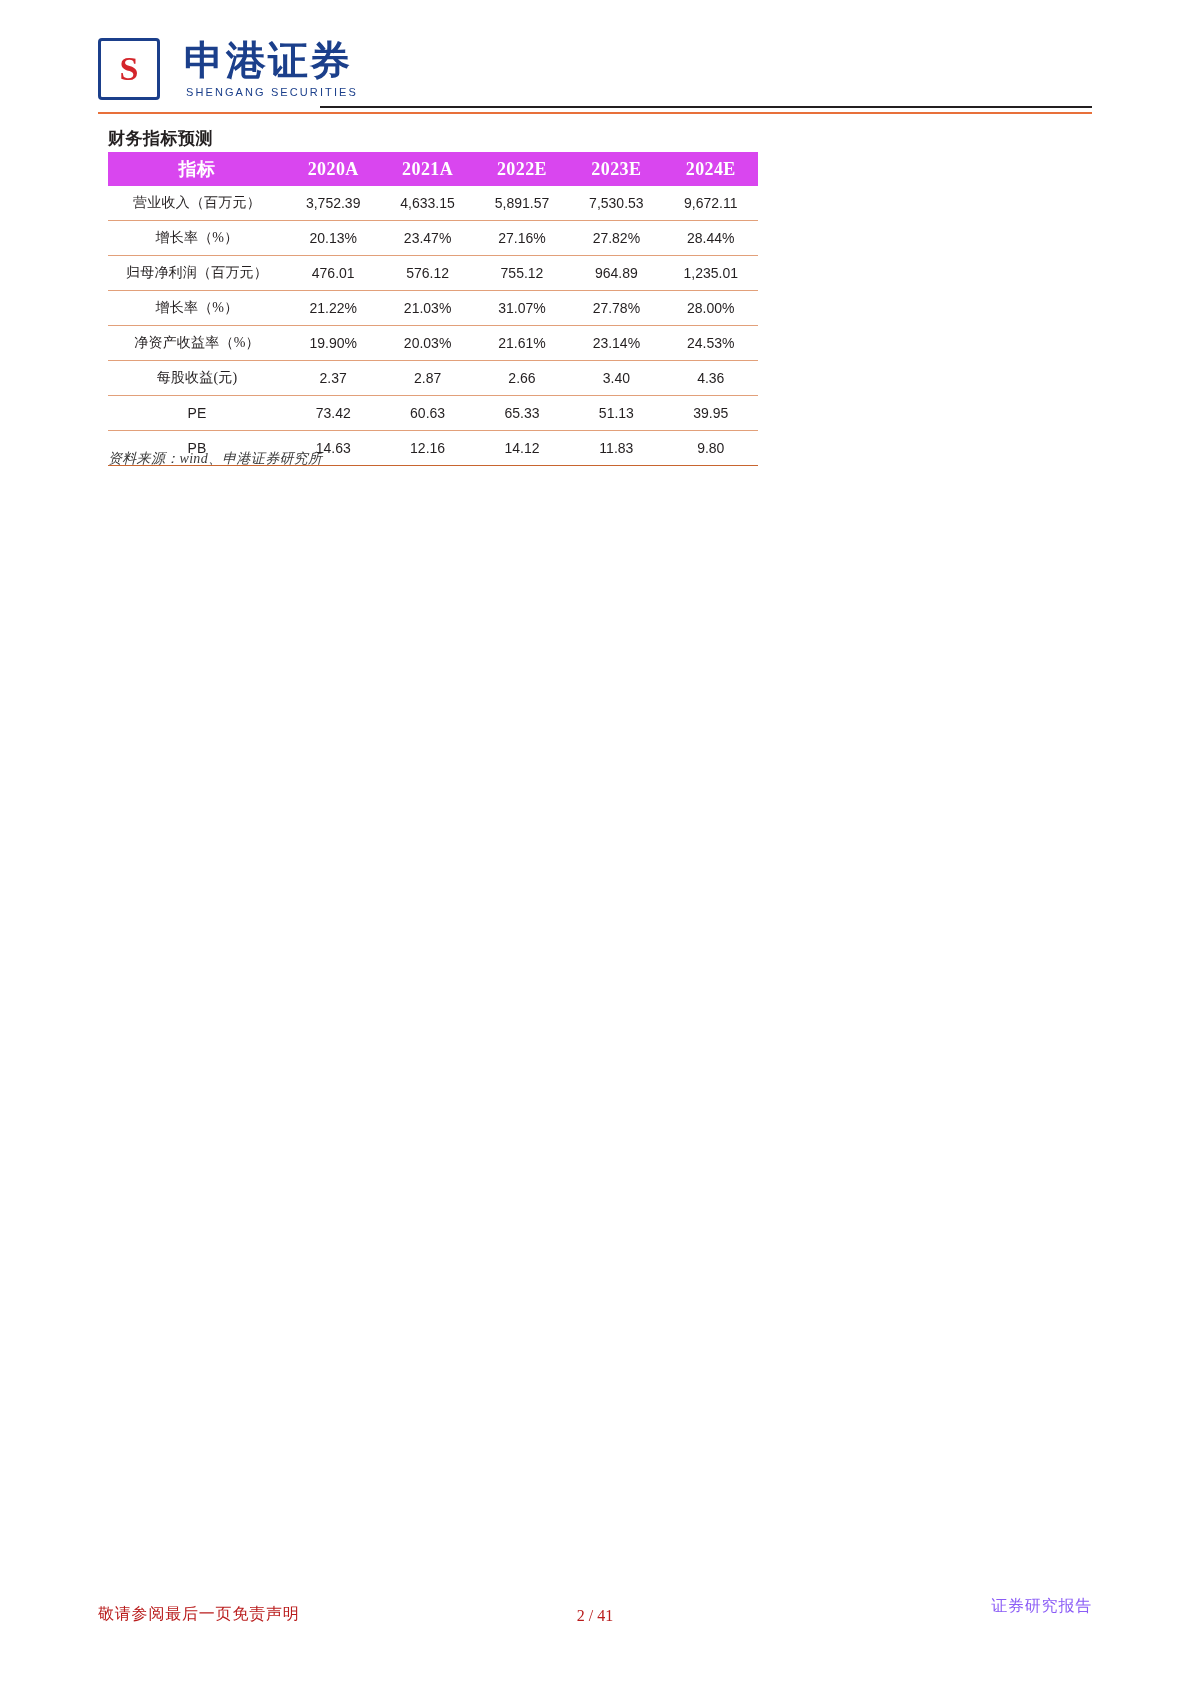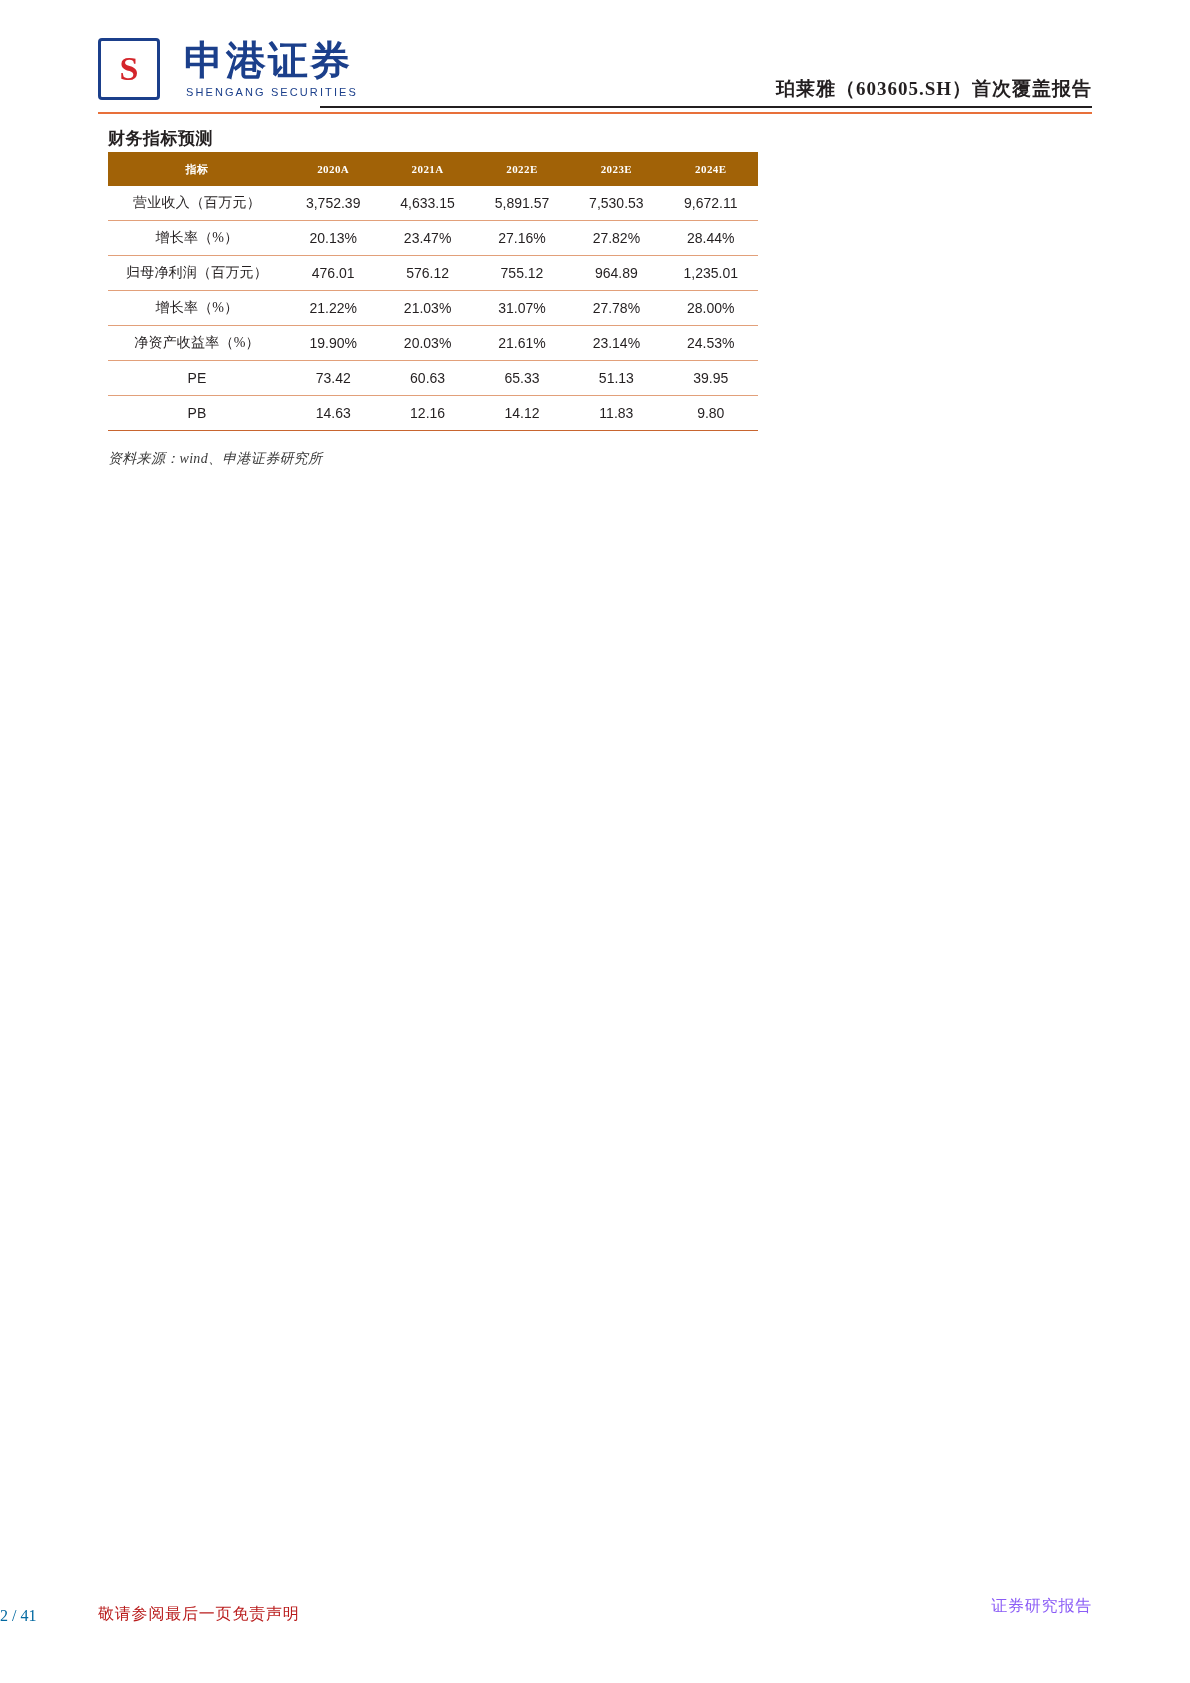--- a/index.html
+++ b/index.html
@@ -120,25 +120,25 @@
     table-layout: fixed;
   }
   .fin-table th,
   .fin-table td {
     text-align: center;
     vertical-align: middle;
     height: 32px;
     font-size: 14px;
   }
   .fin-table thead th {
-    background: #a16207;
+    background: #d946ef;
     color: #ffffff;
     font-family: "Liberation Serif", serif;
     font-weight: bold;
-    font-size: 11px;
+    font-size: 18px;
     letter-spacing: 0.4px;
     border: none;
   }
   .fin-table thead th.first-col {
     font-family: "Liberation Serif", serif;
   }
   .fin-table tbody td {
     border-bottom: 1px solid #e2a07a;
     color: #231f20;
     text-align: center;
@@ -177,23 +177,24 @@
     font-family: "Liberation Serif", serif;
     font-size: 16px;
     color: #b91c1c;
     letter-spacing: 0.8px;
   }
   .footer-center {
     position: absolute;
     left: 0;
     right: 0;
     bottom: 58px;
+    text-align: center;
     font-family: "Liberation Serif", serif;
     font-size: 16px;
-    color: #0369a1;
+    color: #b91c1c;
   }
   .footer-right {
     position: absolute;
     right: 98px;
     bottom: 66px;
     font-family: "Liberation Serif", serif;
     font-size: 16px;
     color: #8b5cf6;
     letter-spacing: 0.8px;
   }
@@ -206,21 +207,20 @@
   <div class="header">
     <div class="logo-wrap">
       <div class="logo-mark">
         <span class="glyph">S</span>
       </div>
       <div class="logo-text">
         <div class="logo-cn">申港证券</div>
         <div class="logo-en">SHENGANG SECURITIES</div>
       </div>
     </div>
-    <div class="header-title">珀莱雅（603605.SH）首次覆盖报告</div>
     <div class="header-rule"></div>
     <div class="header-rule-accent"></div>
   </div>
 
   <div class="section-title">财务指标预测</div>
 
   <table class="fin-table">
     <colgroup>
       <col class="col-label">
       <col class="col-val">
@@ -274,20 +274,28 @@
         </tr>
         <tr>
           <td class="label">净资产收益率（%）</td>
           <td>19.90%</td>
           <td>20.03%</td>
           <td>21.61%</td>
           <td>23.14%</td>
           <td>24.53%</td>
         </tr>
         <tr>
+          <td class="label">每股收益(元)</td>
+          <td>2.37</td>
+          <td>2.87</td>
+          <td>2.66</td>
+          <td>3.40</td>
+          <td>4.36</td>
+        </tr>
+        <tr>
           <td class="label latin">PE</td>
           <td>73.42</td>
           <td>60.63</td>
           <td>65.33</td>
           <td>51.13</td>
           <td>39.95</td>
         </tr>
         <tr>
           <td class="label latin">PB</td>
           <td>14.63</td>

